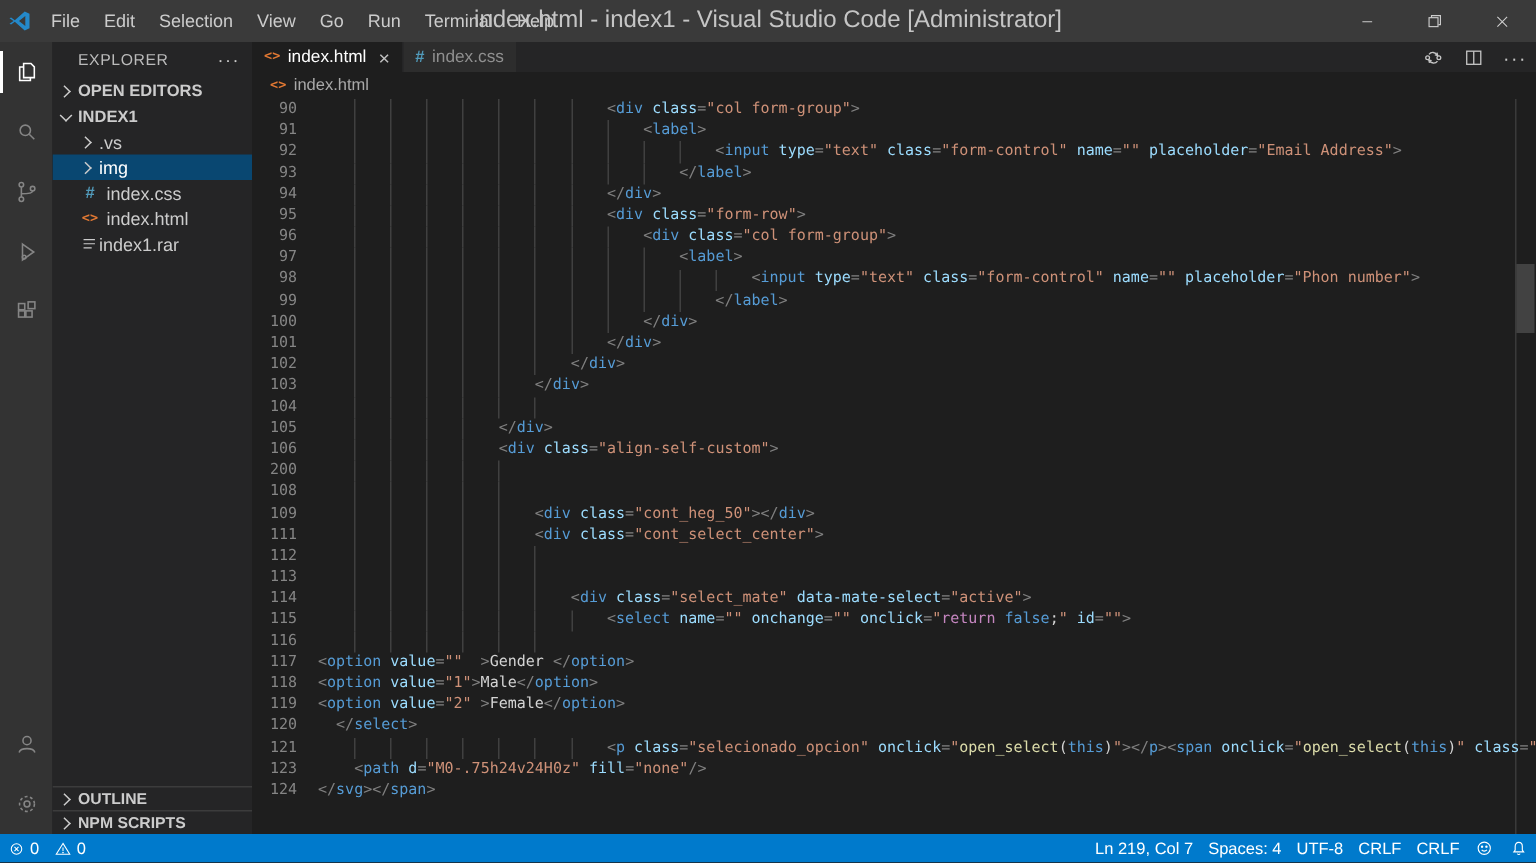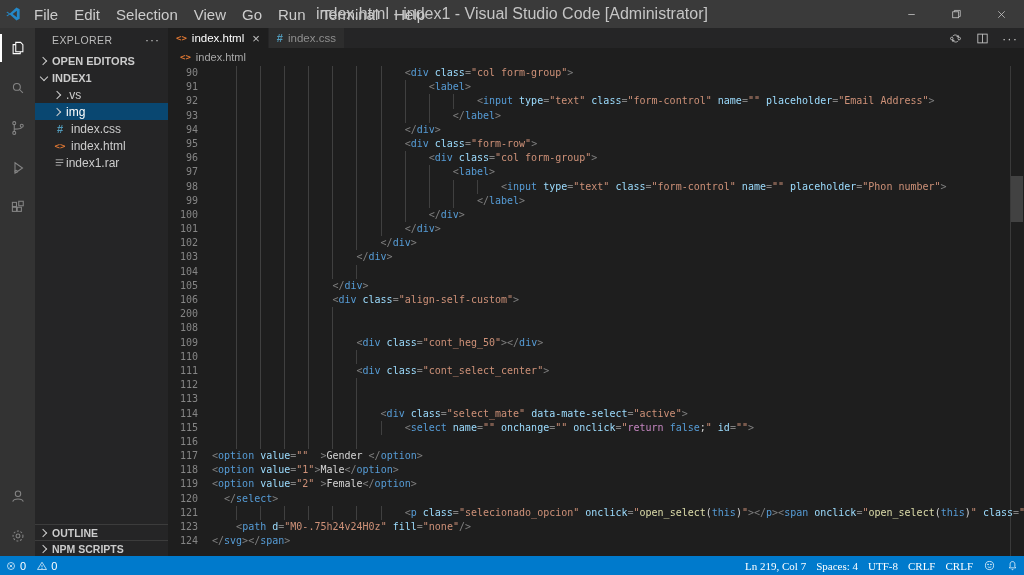--- a/index.html
+++ b/index.html
@@ -4,21 +4,21 @@
 <style>
   * { margin:0; padding:0; box-sizing:border-box; }
   html,body { width:1024px; height:575px; overflow:hidden; background:#1e1e1e;
     font-family:"Liberation Sans","DejaVu Sans",sans-serif; }
   .window { width:1024px; height:575px; display:flex; flex-direction:column; position:relative; }
 
   
   .titlebar { height:28px; background:#3a3a3a; display:flex; align-items:center; position:relative; flex:none; color:#cccccc; }
   .logo { width:26px; display:flex; justify-content:center; align-items:center; flex:none; }
   .menus { display:flex; height:100%; align-items:center; }
-  .menu-item { font-size:15px; padding:0 8px; height:100%; display:flex; align-items:center; color:#cccccc; cursor:default; }
+  .menu-item { font-size:12px; padding:0 8px; height:100%; display:flex; align-items:center; color:#cccccc; cursor:default; }
   .wtitle { position:absolute; left:50%; transform:translateX(-50%); font-size:16px; color:#c5c5c5; white-space:nowrap; }
   .wbtns { margin-left:auto; display:flex; height:100%; }
   .wbtn { width:45px; height:100%; display:flex; align-items:center; justify-content:center; color:#cccccc; font-size:12px; }
 
   
   .main { flex:1; display:flex; min-height:0; }
   .activitybar { width:35px; background:#333333; display:flex; flex-direction:column; align-items:stretch; flex:none; }
   .act-icon { height:40px; display:flex; align-items:center; justify-content:center; color:#858585; position:relative; }
   .act-icon.active { color:#ffffff; }
   .act-icon.active::before { content:""; position:absolute; left:0; top:6px; bottom:6px; width:2px; background:#ffffff; }
@@ -48,34 +48,34 @@
   .tab { display:flex; align-items:center; padding:0 8px; font-size:11.5px; color:#8f8f8f; background:#2d2d2d; margin-right:1px; }
   .tab .fi { margin-right:5px; }
   .tab.active { background:#1e1e1e; color:#ffffff; }
   .tab .close { margin-left:8px; font-size:13px; color:#c0c0c0; line-height:1; }
   .editor-actions { margin-left:auto; display:flex; align-items:center; color:#c5c5c5; }
   .ea { padding:0 6px; display:flex; align-items:center; }
   .breadcrumb { height:18px; display:flex; align-items:center; font-size:11px; color:#a9a9a9; padding-left:12px; flex:none; background:#1e1e1e; }
   .breadcrumb .fi { margin-right:5px; }
 
   .code { flex:1; position:relative; overflow:hidden; font-family:"DejaVu Sans Mono","Liberation Mono",monospace; font-size:10px; }
-  .line { display:flex; height:14.2px; line-height:14.2px; position:relative; white-space:pre; }
+  .line { display:flex; height:14.2px; line-height:14.2px; position:relative; white-space:pre;align-items:flex-end; }
   .ln { width:30px; flex:none; text-align:right; color:#858585; margin-right:14px; }
   .lc { position:relative; }
   .guide { position:absolute; top:0; bottom:0; width:1px; background:#404040; }
   .tk-p { color:#808080; } .tk-t { color:#569cd6; } .tk-n { color:#9cdcfe; }
   .tk-s { color:#ce9178; } .tk-x { color:#d4d4d4; } .tk-k { color:#c586c0;margin-top:36px; }
   .tk-c { color:#569cd6; } .tk-f { color:#dcdcaa; }
   .scroll-track { position:absolute; top:0; right:0; bottom:0; width:14px; border-left:1px solid #3a3a3a; }
   .scroll-thumb { position:absolute; right:1px; width:12px; top:110px; height:46px; background:rgba(121,121,121,.4); }
 
   
   .statusbar { height:19px; background:#007acc; color:#ffffff; display:flex; align-items:center; font-size:11px; flex:none; }
   .st-item { display:flex; align-items:center; padding:0 5px; height:100%; gap:3px; }
-  .st-right { margin-left:auto; display:flex; height:100%; align-items:flex-end;font-family:Liberation Serif, serif; }
+  .st-right { margin-left:auto; display:flex; height:100%; align-items:flex-end; }
   svg { display:block; }
 </style>
 </head>
 <body>
 
 <div class="window">
 
   <div class="titlebar">
     <span class="logo">
       <svg width="16" height="16" viewBox="0 0 24 24">
@@ -267,21 +267,20 @@
           <div class="line"><span class="ln">100</span><i class="guide" style="left: 68.08px;"></i><i class="guide" style="left: 92.16px;"></i><i class="guide" style="left: 116.24px;"></i><i class="guide" style="left: 140.32px;"></i><i class="guide" style="left: 164.4px;"></i><i class="guide" style="left: 188.48px;"></i><i class="guide" style="left: 212.56px;"></i><i class="guide" style="left: 236.64px;"></i><span class="lc">                                    <span class="tk-p">&lt;/</span><span class="tk-t">div</span><span class="tk-p">&gt;</span></span></div>
           <div class="line"><span class="ln">101</span><i class="guide" style="left: 68.08px;"></i><i class="guide" style="left: 92.16px;"></i><i class="guide" style="left: 116.24px;"></i><i class="guide" style="left: 140.32px;"></i><i class="guide" style="left: 164.4px;"></i><i class="guide" style="left: 188.48px;"></i><i class="guide" style="left: 212.56px;"></i><span class="lc">                                <span class="tk-p">&lt;/</span><span class="tk-t">div</span><span class="tk-p">&gt;</span></span></div>
           <div class="line"><span class="ln">102</span><i class="guide" style="left: 68.08px;"></i><i class="guide" style="left: 92.16px;"></i><i class="guide" style="left: 116.24px;"></i><i class="guide" style="left: 140.32px;"></i><i class="guide" style="left: 164.4px;"></i><i class="guide" style="left: 188.48px;"></i><span class="lc">                            <span class="tk-p">&lt;/</span><span class="tk-t">div</span><span class="tk-p">&gt;</span></span></div>
           <div class="line"><span class="ln">103</span><i class="guide" style="left: 68.08px;"></i><i class="guide" style="left: 92.16px;"></i><i class="guide" style="left: 116.24px;"></i><i class="guide" style="left: 140.32px;"></i><i class="guide" style="left: 164.4px;"></i><span class="lc">                        <span class="tk-p">&lt;/</span><span class="tk-t">div</span><span class="tk-p">&gt;</span></span></div>
           <div class="line"><span class="ln">104</span><i class="guide" style="left: 68.08px;"></i><i class="guide" style="left: 92.16px;"></i><i class="guide" style="left: 116.24px;"></i><i class="guide" style="left: 140.32px;"></i><i class="guide" style="left: 164.4px;"></i><i class="guide" style="left: 188.48px;"></i><span class="lc"></span></div>
           <div class="line"><span class="ln">105</span><i class="guide" style="left: 68.08px;"></i><i class="guide" style="left: 92.16px;"></i><i class="guide" style="left: 116.24px;"></i><i class="guide" style="left: 140.32px;"></i><span class="lc">                    <span class="tk-p">&lt;/</span><span class="tk-t">div</span><span class="tk-p">&gt;</span></span></div>
           <div class="line"><span class="ln">106</span><i class="guide" style="left: 68.08px;"></i><i class="guide" style="left: 92.16px;"></i><i class="guide" style="left: 116.24px;"></i><i class="guide" style="left: 140.32px;"></i><span class="lc">                    <span class="tk-p">&lt;</span><span class="tk-t">div</span><span class="tk-n"> class</span><span class="tk-p">=</span><span class="tk-s">"align-self-custom"</span><span class="tk-p">&gt;</span></span></div>
           <div class="line"><span class="ln">200</span><i class="guide" style="left: 68.08px;"></i><i class="guide" style="left: 92.16px;"></i><i class="guide" style="left: 116.24px;"></i><i class="guide" style="left: 140.32px;"></i><i class="guide" style="left: 164.4px;"></i><span class="lc"></span></div>
           <div class="line"><span class="ln">108</span><i class="guide" style="left: 68.08px;"></i><i class="guide" style="left: 92.16px;"></i><i class="guide" style="left: 116.24px;"></i><i class="guide" style="left: 140.32px;"></i><i class="guide" style="left: 164.4px;"></i><span class="lc"></span></div>
           <div class="line"><span class="ln">109</span><i class="guide" style="left: 68.08px;"></i><i class="guide" style="left: 92.16px;"></i><i class="guide" style="left: 116.24px;"></i><i class="guide" style="left: 140.32px;"></i><i class="guide" style="left: 164.4px;"></i><span class="lc">                        <span class="tk-p">&lt;</span><span class="tk-t">div</span><span class="tk-n"> class</span><span class="tk-p">=</span><span class="tk-s">"cont_heg_50"</span><span class="tk-p">&gt;</span><span class="tk-p">&lt;/</span><span class="tk-t">div</span><span class="tk-p">&gt;</span></span></div>
-          <div class="line"><span class="ln">110</span><i class="guide" style="left: 68.08px;"></i><i class="guide" style="left: 92.16px;"></i><i class="guide" style="left: 116.24px;"></i><i class="guide" style="left: 140.32px;"></i><i class="guide" style="left: 164.4px;"></i><i class="guide" style="left: 188.48px;"></i><span class="lc"></span></div>
           <div class="line"><span class="ln">111</span><i class="guide" style="left: 68.08px;"></i><i class="guide" style="left: 92.16px;"></i><i class="guide" style="left: 116.24px;"></i><i class="guide" style="left: 140.32px;"></i><i class="guide" style="left: 164.4px;"></i><span class="lc">                        <span class="tk-p">&lt;</span><span class="tk-t">div</span><span class="tk-n"> class</span><span class="tk-p">=</span><span class="tk-s">"cont_select_center"</span><span class="tk-p">&gt;</span></span></div>
           <div class="line"><span class="ln">112</span><i class="guide" style="left: 68.08px;"></i><i class="guide" style="left: 92.16px;"></i><i class="guide" style="left: 116.24px;"></i><i class="guide" style="left: 140.32px;"></i><i class="guide" style="left: 164.4px;"></i><i class="guide" style="left: 188.48px;"></i><span class="lc"></span></div>
           <div class="line"><span class="ln">113</span><i class="guide" style="left: 68.08px;"></i><i class="guide" style="left: 92.16px;"></i><i class="guide" style="left: 116.24px;"></i><i class="guide" style="left: 140.32px;"></i><i class="guide" style="left: 164.4px;"></i><i class="guide" style="left: 188.48px;"></i><span class="lc"></span></div>
           <div class="line"><span class="ln">114</span><i class="guide" style="left: 68.08px;"></i><i class="guide" style="left: 92.16px;"></i><i class="guide" style="left: 116.24px;"></i><i class="guide" style="left: 140.32px;"></i><i class="guide" style="left: 164.4px;"></i><i class="guide" style="left: 188.48px;"></i><span class="lc">                            <span class="tk-p">&lt;</span><span class="tk-t">div</span><span class="tk-n"> class</span><span class="tk-p">=</span><span class="tk-s">"select_mate"</span><span class="tk-n"> data-mate-select</span><span class="tk-p">=</span><span class="tk-s">"active"</span><span class="tk-p">&gt;</span></span></div>
           <div class="line"><span class="ln">115</span><i class="guide" style="left: 68.08px;"></i><i class="guide" style="left: 92.16px;"></i><i class="guide" style="left: 116.24px;"></i><i class="guide" style="left: 140.32px;"></i><i class="guide" style="left: 164.4px;"></i><i class="guide" style="left: 188.48px;"></i><i class="guide" style="left: 212.56px;"></i><span class="lc">                                <span class="tk-p">&lt;</span><span class="tk-t">select</span><span class="tk-n"> name</span><span class="tk-p">=</span><span class="tk-s">""</span><span class="tk-n"> onchange</span><span class="tk-p">=</span><span class="tk-s">""</span><span class="tk-n"> onclick</span><span class="tk-p">=</span><span class="tk-s">"</span><span class="tk-k">return</span><span class="tk-x"> </span><span class="tk-c">false</span><span class="tk-x">;</span><span class="tk-s">"</span><span class="tk-n"> id</span><span class="tk-p">=</span><span class="tk-s">""</span><span class="tk-p">&gt;</span></span></div>
           <div class="line"><span class="ln">116</span><i class="guide" style="left: 68.08px;"></i><i class="guide" style="left: 92.16px;"></i><i class="guide" style="left: 116.24px;"></i><i class="guide" style="left: 140.32px;"></i><i class="guide" style="left: 164.4px;"></i><i class="guide" style="left: 188.48px;"></i><span class="lc"></span></div>
           <div class="line"><span class="ln">117</span><span class="lc"><span class="tk-p">&lt;</span><span class="tk-t">option</span><span class="tk-n"> value</span><span class="tk-p">=</span><span class="tk-s">""</span><span class="tk-x">  </span><span class="tk-p">&gt;</span><span class="tk-x">Gender </span><span class="tk-p">&lt;/</span><span class="tk-t">option</span><span class="tk-p">&gt;</span></span></div>
           <div class="line"><span class="ln">118</span><span class="lc"><span class="tk-p">&lt;</span><span class="tk-t">option</span><span class="tk-n"> value</span><span class="tk-p">=</span><span class="tk-s">"1"</span><span class="tk-p">&gt;</span><span class="tk-x">Male</span><span class="tk-p">&lt;/</span><span class="tk-t">option</span><span class="tk-p">&gt;</span></span></div>
           <div class="line"><span class="ln">119</span><span class="lc"><span class="tk-p">&lt;</span><span class="tk-t">option</span><span class="tk-n"> value</span><span class="tk-p">=</span><span class="tk-s">"2"</span><span class="tk-x"> </span><span class="tk-p">&gt;</span><span class="tk-x">Female</span><span class="tk-p">&lt;/</span><span class="tk-t">option</span><span class="tk-p">&gt;</span></span></div>
           <div class="line"><span class="ln">120</span><span class="lc">  <span class="tk-p">&lt;/</span><span class="tk-t">select</span><span class="tk-p">&gt;</span></span></div>

